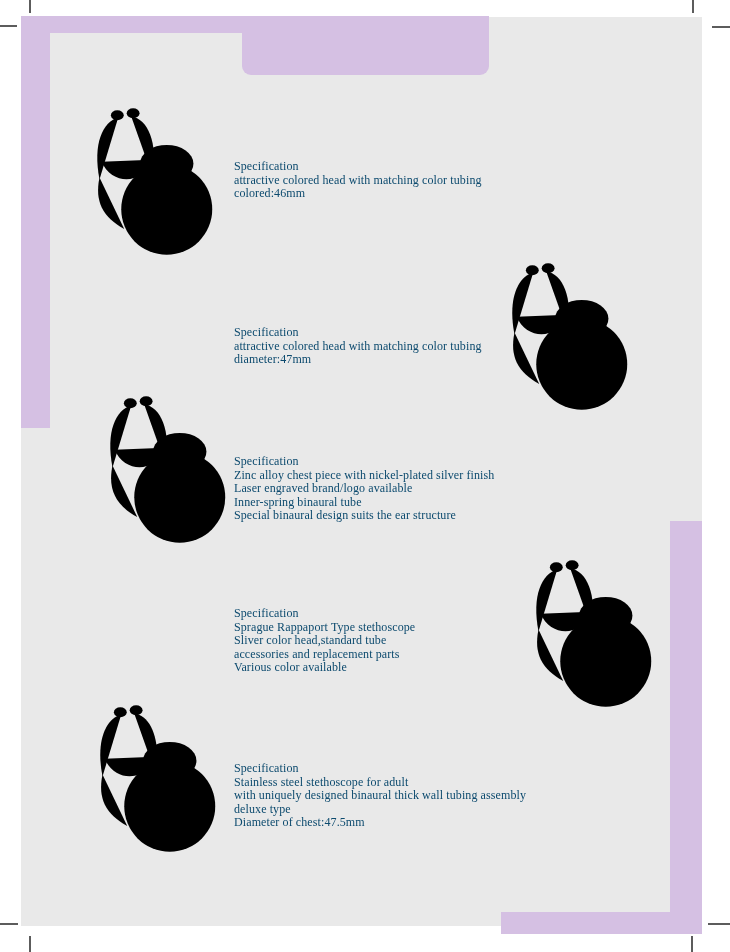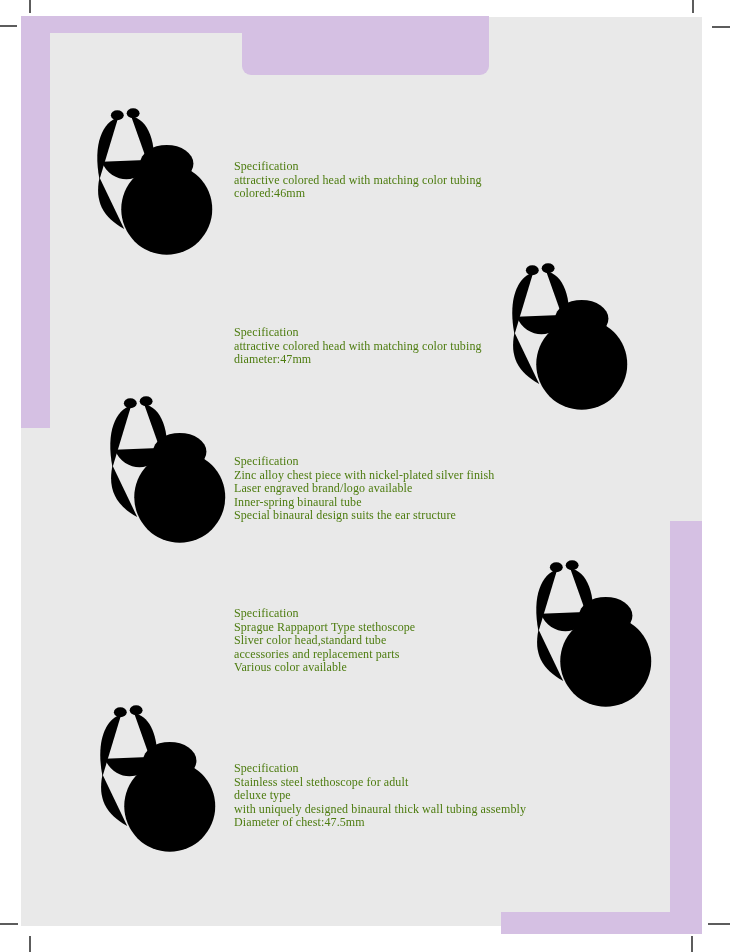--- a/index.html
+++ b/index.html
@@ -32,21 +32,21 @@
   .cm-tl-h { left: 0;     top: 25px;  width: 17px; height: 2px; }
   .cm-tr-v { left: 692px; top: 0;     width: 2px;  height: 13px; }
   .cm-tr-h { left: 712px; top: 26px;  width: 18px; height: 2px; }
   .cm-bl-v { left: 29px;  top: 936px; width: 2px;  height: 16px; }
   .cm-bl-h { left: 0;     top: 923px; width: 18px; height: 2px; }
   .cm-br-v { left: 691px; top: 936px; width: 2px;  height: 16px; }
   .cm-br-h { left: 708px; top: 923px; width: 22px; height: 2px; }
 
   
   .spec {
-    color: #4d7c0f;
+    color: #0c4a6e;
     font-size: 12px;
     line-height: 13.6px;
     white-space: nowrap;
     letter-spacing: 0.1px;
   }
   .spec-1 { left: 234px; top: 160px; }
   .spec-2 { left: 234px; top: 326px; }
   .spec-3 { left: 234px; top: 455px; }
   .spec-4 { left: 234px; top: 607px; }
   .spec-5 { left: 234px; top: 762px; }
@@ -137,16 +137,16 @@
   <div>accessories and replacement parts</div>
   <div>Various color available</div>
 </div>
 
 <svg class="abs steth photo-5" viewBox="0 0 180 165" style="--tube: #3da8e6; --head: #68757f; --headrim: #47535c; --tip: #f2f1ee; --binaural: #98a1a9;">
   <use href="#steth-shape"></use>
 </svg>
 <div class="abs spec spec-5">
   <div>Specification</div>
   <div>Stainless steel stethoscope for adult</div>
+  <div>with uniquely designed binaural thick wall tubing assembly</div>
   <div>deluxe type</div>
-  <div>with uniquely designed binaural thick wall tubing assembly</div>
   <div>Diameter of chest:47.5mm</div>
 </div>
 
 </body></html>

